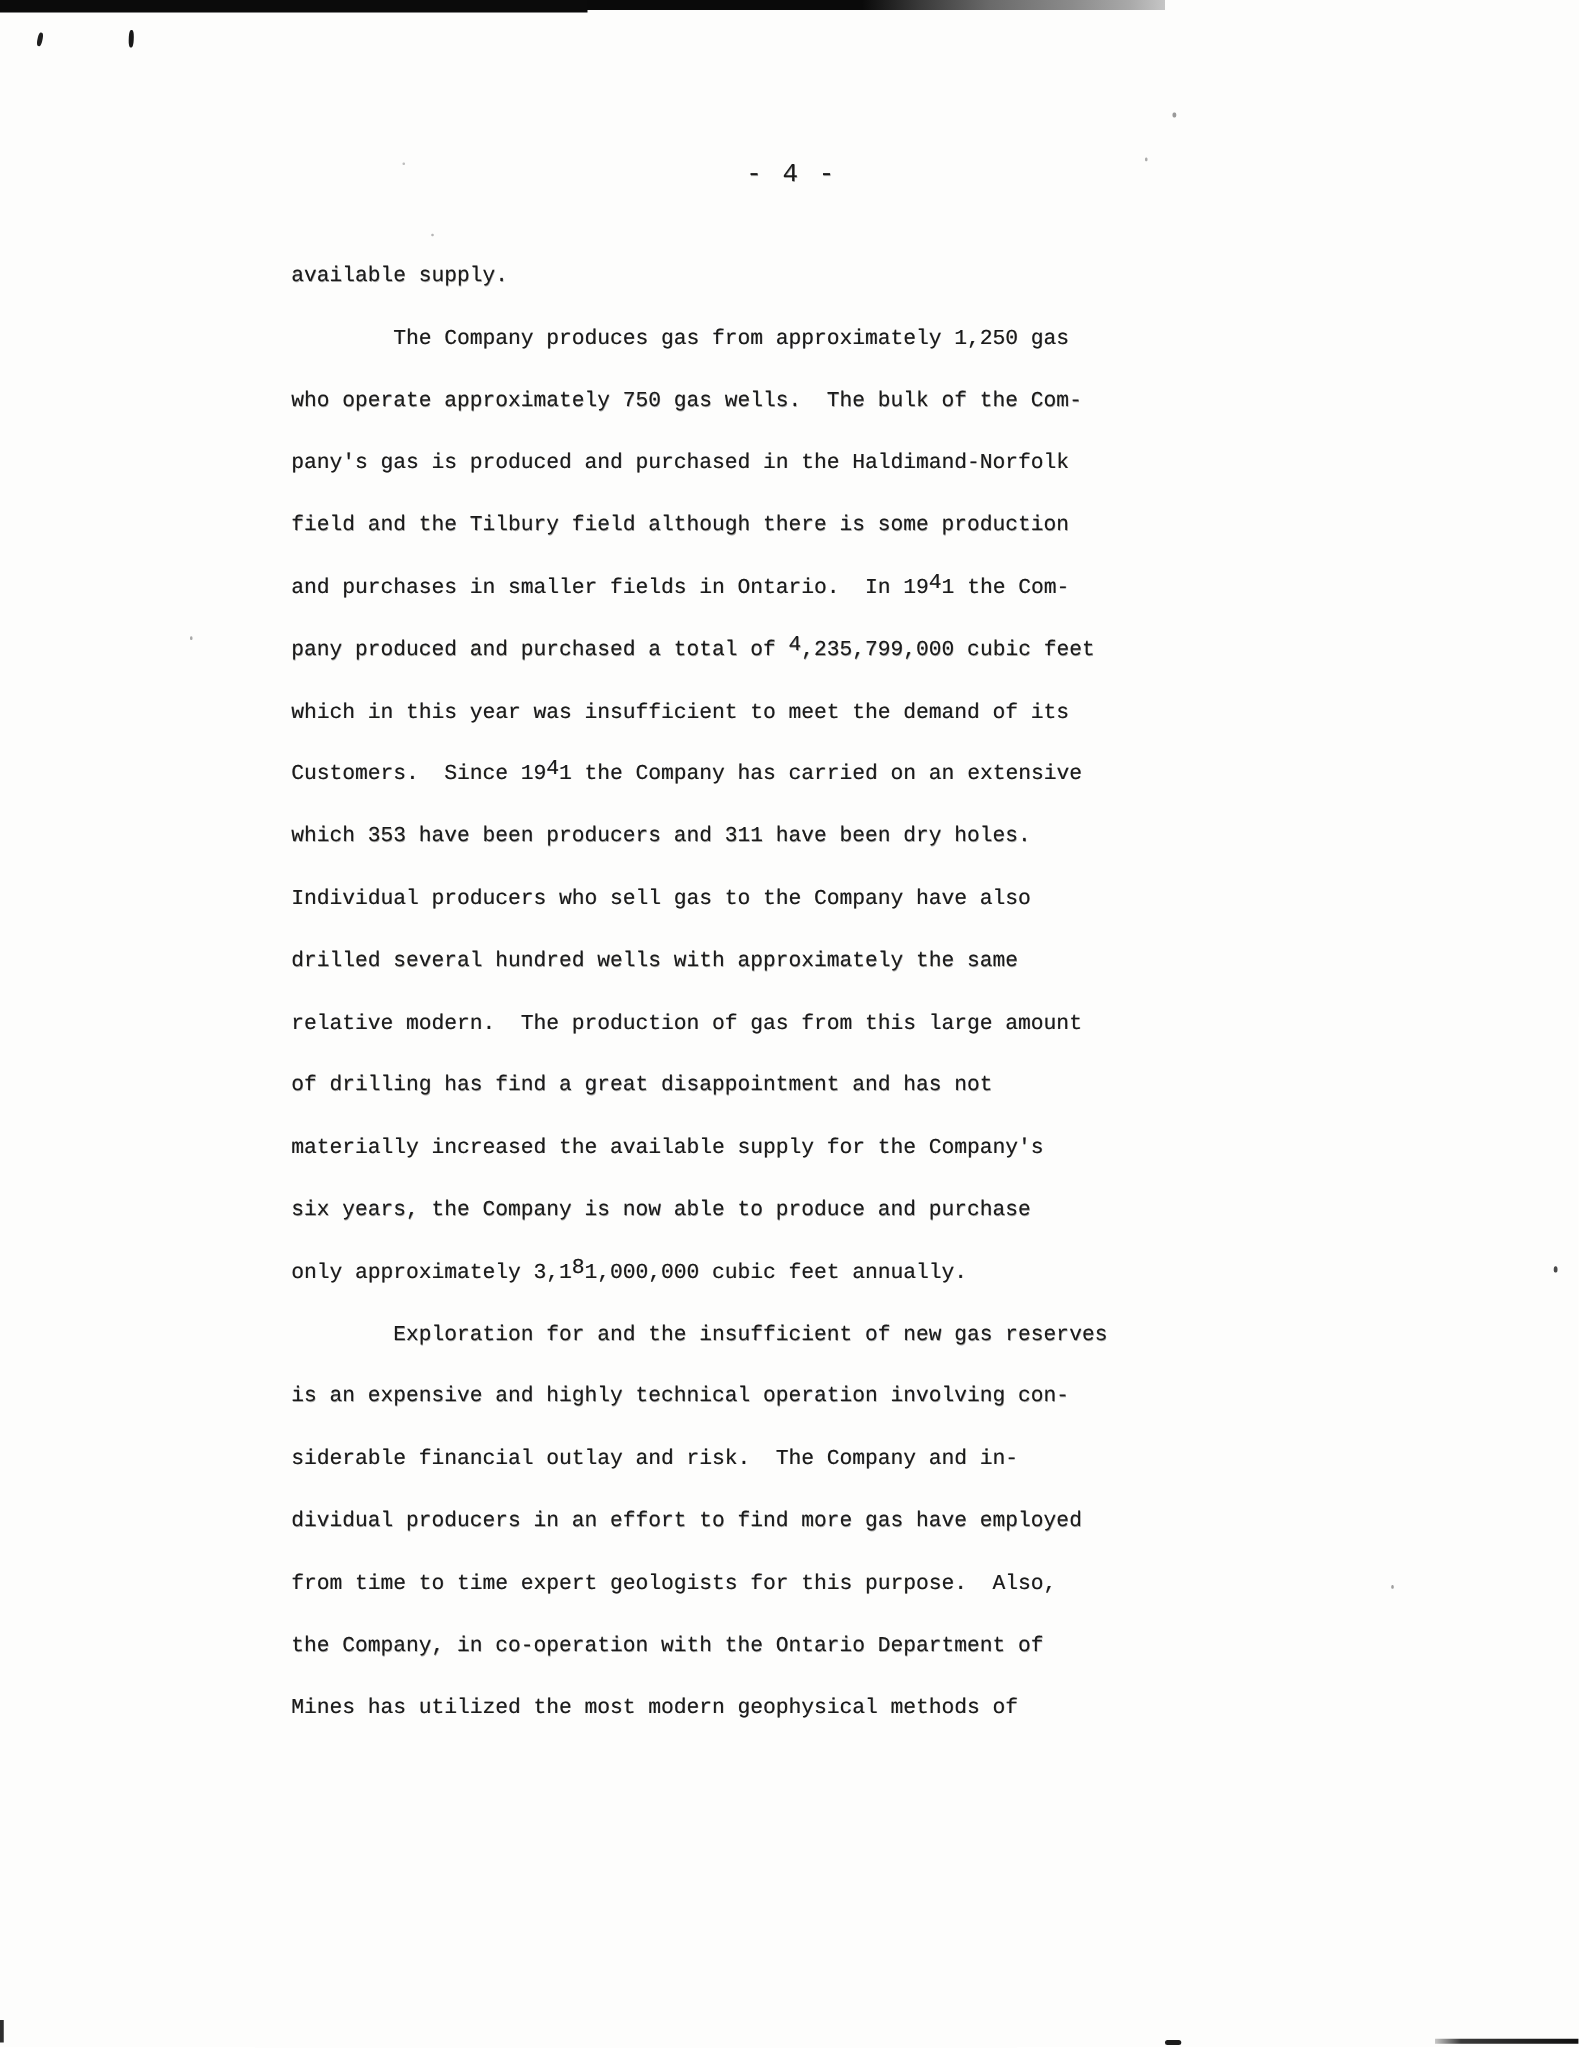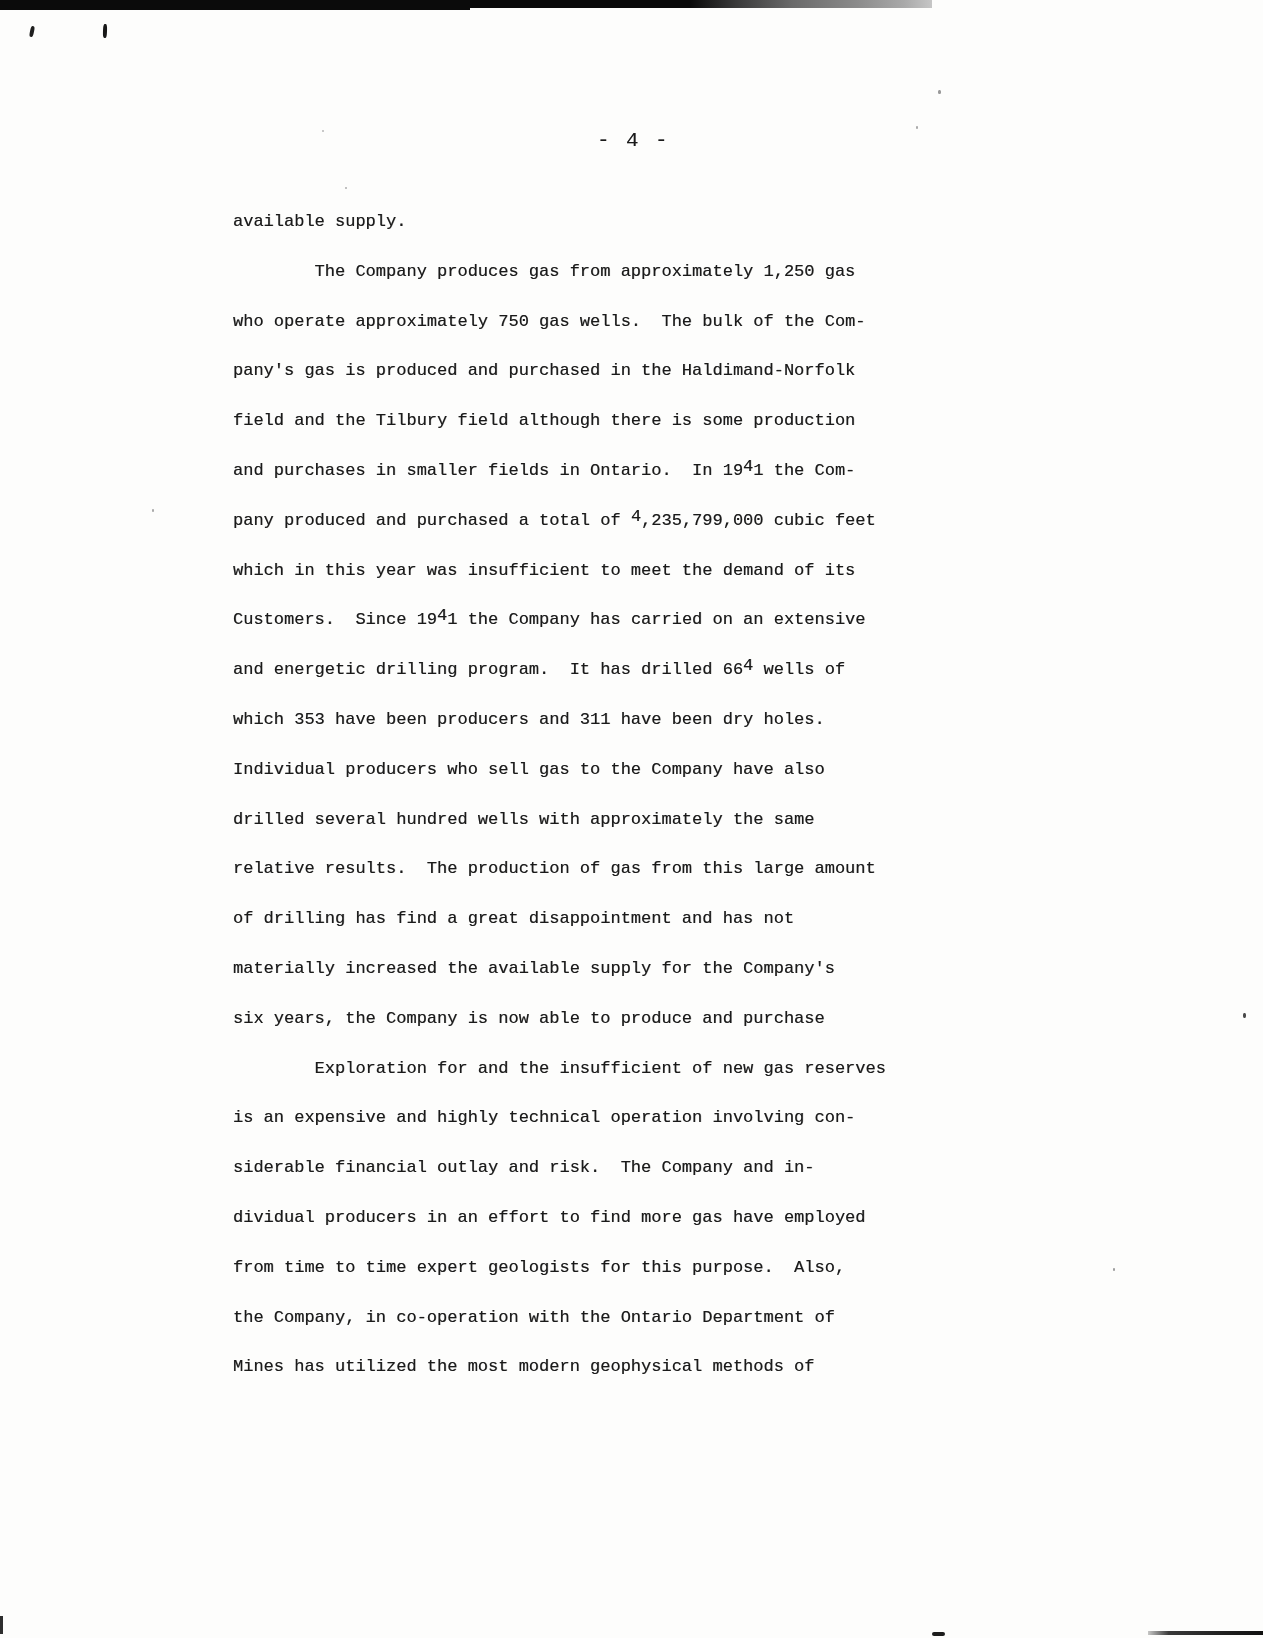--- a/index.html
+++ b/index.html
@@ -76,28 +76,28 @@
   <div class="doc-body">
       <div class="doc-line">available supply.</div>
       <div class="doc-line">        The Company produces gas from approximately 1,250 gas</div>
       <div class="doc-line">who operate approximately 750 gas wells.  The bulk of the Com-</div>
       <div class="doc-line">pany's gas is produced and purchased in the Haldimand-Norfolk</div>
       <div class="doc-line">field and the Tilbury field although there is some production</div>
       <div class="doc-line">and purchases in smaller fields in Ontario.  In 19<span class="raised-digit">4</span>1 the Com-</div>
       <div class="doc-line">pany produced and purchased a total of <span class="raised-digit">4</span>,235,799,000 cubic feet</div>
       <div class="doc-line">which in this year was insufficient to meet the demand of its</div>
       <div class="doc-line">Customers.  Since 19<span class="raised-digit">4</span>1 the Company has carried on an extensive</div>
-      <div class="doc-line">and energetic drilling program.  It has drilled 66<span class="raised-digit">4</span> wells of</div>
       <div class="doc-line">which 353 have been producers and 311 have been dry holes.</div>
       <div class="doc-line">Individual producers who sell gas to the Company have also</div>
       <div class="doc-line">drilled several hundred wells with approximately the same</div>
-      <div class="doc-line">relative results.  The production of gas from this large amount</div>
+      <div class="doc-line">relative modern.  The production of gas from this large amount</div>
       <div class="doc-line">of drilling has find a great disappointment and has not</div>
       <div class="doc-line">materially increased the available supply for the Company's</div>
       <div class="doc-line">six years, the Company is now able to produce and purchase</div>
+      <div class="doc-line">only approximately 3,1<span class="raised-digit">8</span>1,000,000 cubic feet annually.</div>
       <div class="doc-line">        Exploration for and the insufficient of new gas reserves</div>
       <div class="doc-line">is an expensive and highly technical operation involving con-</div>
       <div class="doc-line">siderable financial outlay and risk.  The Company and in-</div>
       <div class="doc-line">dividual producers in an effort to find more gas have employed</div>
       <div class="doc-line">from time to time expert geologists for this purpose.  Also,</div>
       <div class="doc-line">the Company, in co-operation with the Ontario Department of</div>
       <div class="doc-line">Mines has utilized the most modern geophysical methods of</div>
     </div>
 
   <div class="bottom-dash"></div>

